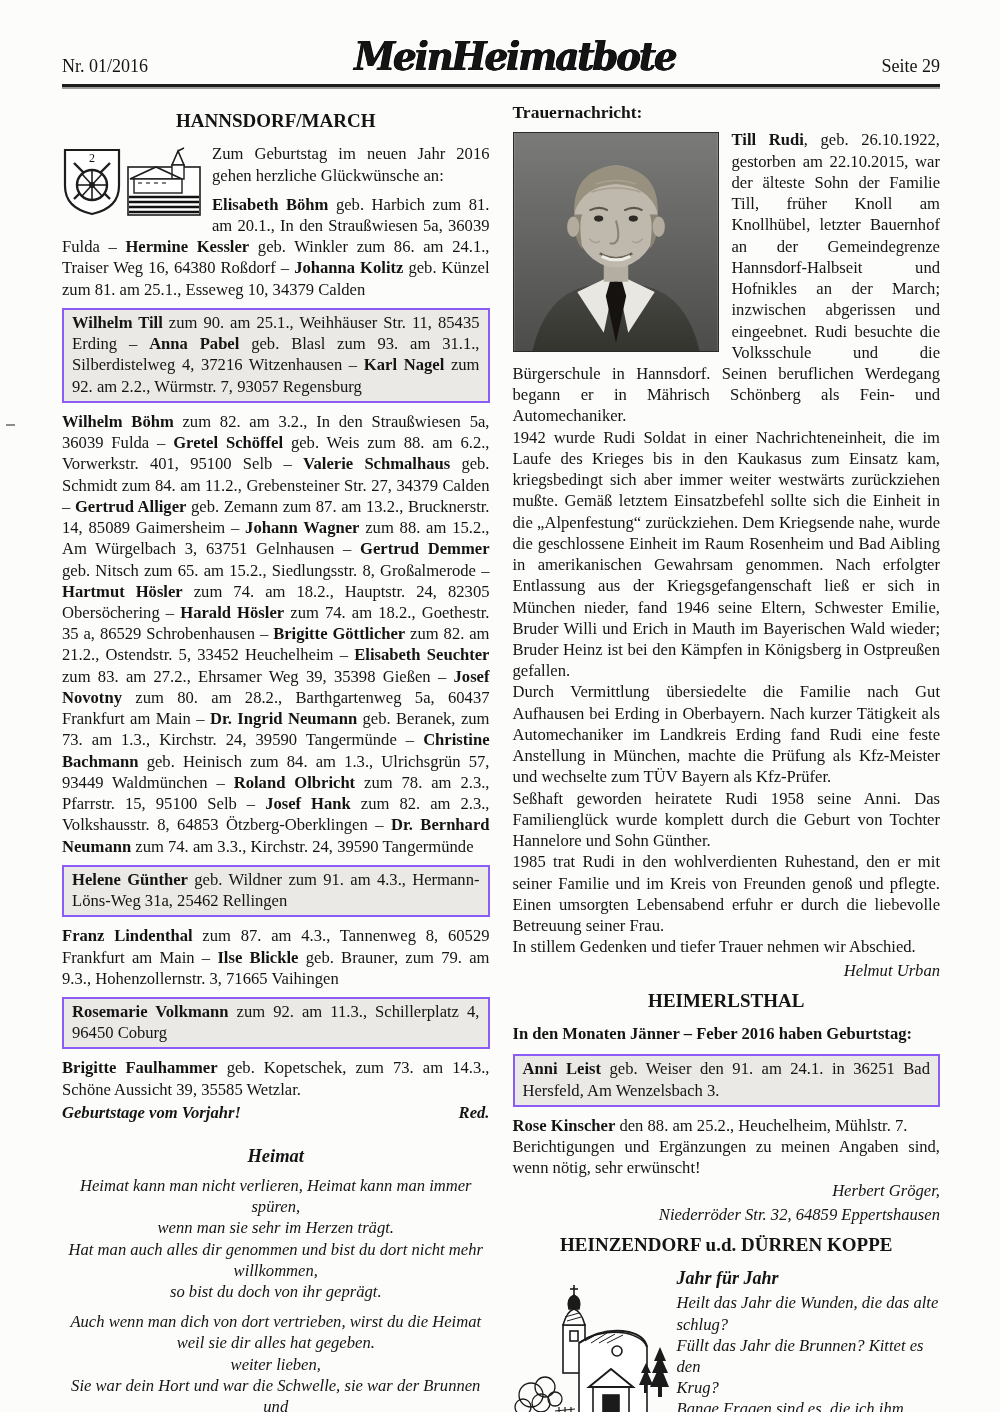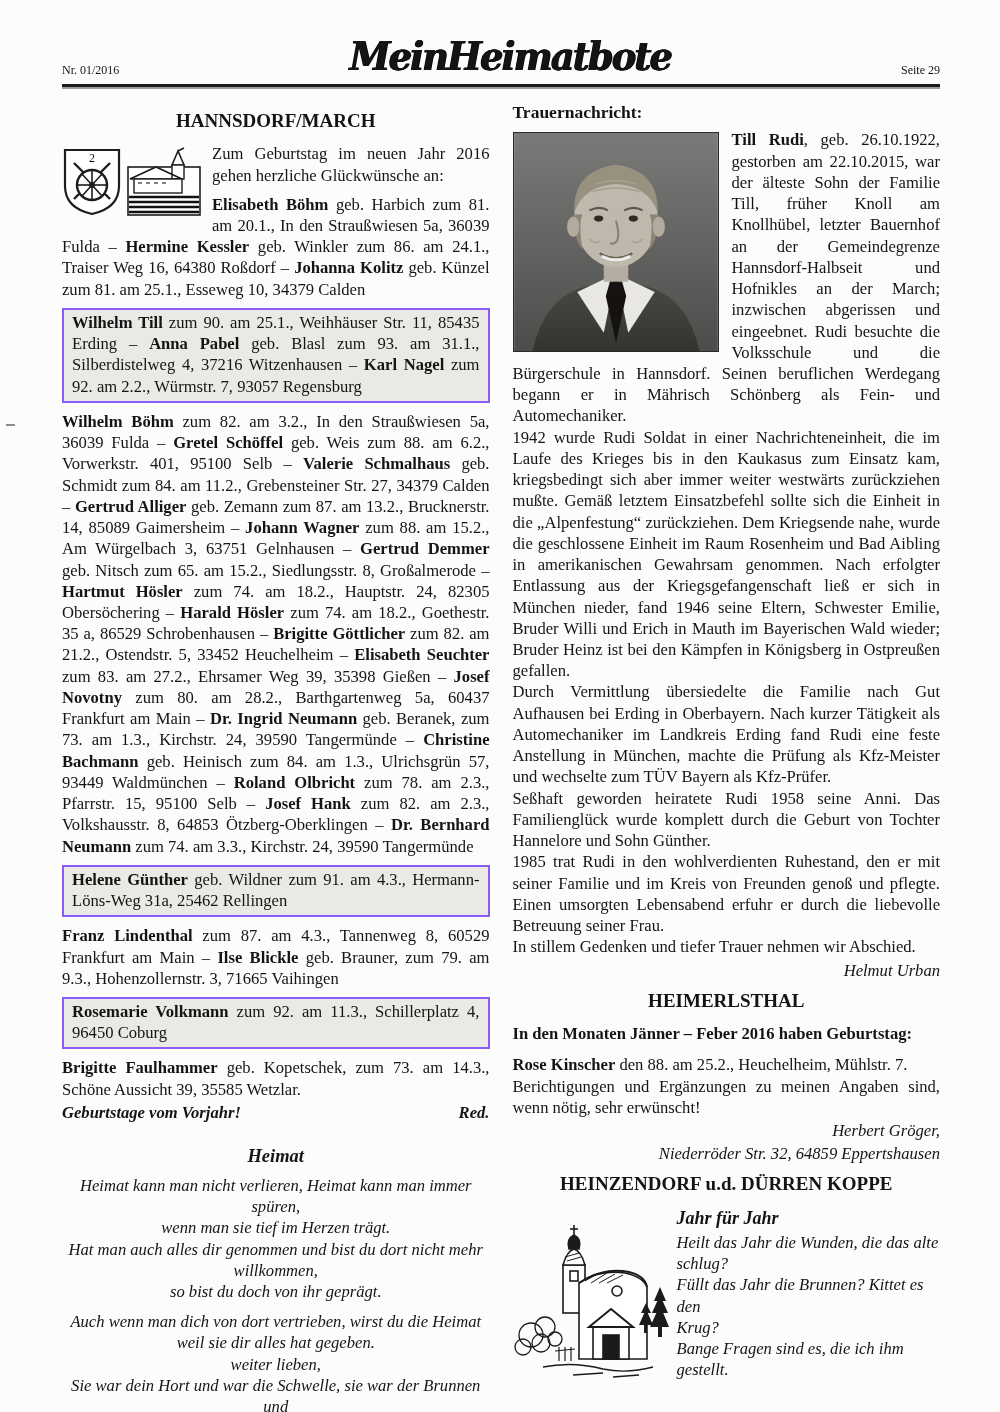--- a/index.html
+++ b/index.html
@@ -11,21 +11,21 @@
     color:#141414;
     font-family:"Liberation Serif","DejaVu Serif",serif;
     font-size:16.6px;
     line-height:1.28;
     overflow:hidden;
     box-sizing:border-box;
     padding:30px 60px 0 62px;
   }
   
   .hdr{display:flex;align-items:flex-end;justify-content:space-between;height:50px;}
-  .hdr .issue,.hdr .pageno{font-size:12px;padding-bottom:2px;}
+  .hdr .issue,.hdr .pageno{font-size:18px;padding-bottom:2px;}
   .masthead{
     font-family:"DejaVu Serif",serif;
     font-weight:bold;font-style:italic;
     font-size:37px;letter-spacing:-2px;
     transform:scaleY(1.08);
     text-shadow:0.7px 0 0 #000, -0.4px 0 0 #000;
     white-space:nowrap;
   }
   .hdr-rule{height:3px;background:#1c1c1c;border-bottom:2px solid #9a9a9a;margin-top:4px;}
   
@@ -134,21 +134,21 @@
 
       <div class="note-line">
         <span>Geburtstage vom Vorjahr!</span>
         <span>Red.</span>
       </div>
 
       <div class="poem centered">
         <div class="ptitle">Heimat</div>
         <div class="stanza">
             <div class="poem-line">Heimat kann man nicht verlieren, Heimat kann man immer spüren,</div>
-            <div class="poem-line">wenn man sie tief im Herzen trägt.</div>
+            <div class="poem-line">wenn man sie sehr im Herzen trägt.</div>
             <div class="poem-line">Hat man auch alles dir genommen und bist du dort nicht mehr</div>
             <div class="poem-line">willkommen,</div>
             <div class="poem-line">so bist du doch von ihr geprägt.</div>
           </div>
         <div class="stanza">
             <div class="poem-line">Auch wenn man dich von dort vertrieben, wirst du die Heimat</div>
             <div class="poem-line">weil sie dir alles hat gegeben.</div>
             <div class="poem-line">weiter lieben,</div>
             <div class="poem-line">Sie war dein Hort und war die Schwelle, sie war der Brunnen und</div>
             <div class="poem-line">die Quelle,</div>
@@ -208,20 +208,21 @@
         <p>1942 wurde Rudi Soldat in einer Nachrichteneinheit, die im Laufe des Krieges bis in den Kaukasus zum Einsatz kam, kriegsbedingt sich aber immer weiter westwärts zurückziehen mußte. Gemäß letztem Einsatzbefehl sollte sich die Einheit in die „Alpenfestung“ zurückziehen. Dem Kriegsende nahe, wurde die geschlossene Einheit im Raum Rosenheim und Bad Aibling in amerikanischen Gewahrsam genommen. Nach erfolgter Entlassung aus der Kriegsgefangenschaft ließ er sich in München nieder, fand 1946 seine Eltern, Schwester Emilie, Bruder Willi und Erich in Mauth im Bayerischen Wald wieder; Bruder Heinz ist bei den Kämpfen in Königsberg in Ostpreußen gefallen.</p>
         <p>Durch Vermittlung übersiedelte die Familie nach Gut Aufhausen bei Erding in Oberbayern. Nach kurzer Tätigkeit als Automechaniker im Landkreis Erding fand Rudi eine feste Anstellung in München, machte die Prüfung als Kfz-Meister und wechselte zum TÜV Bayern als Kfz-Prüfer.</p>
         <p>Seßhaft geworden heiratete Rudi 1958 seine Anni. Das Familienglück wurde komplett durch die Geburt von Tochter Hannelore und Sohn Günther.</p>
         <p>1985 trat Rudi in den wohlverdienten Ruhestand, den er mit seiner Familie und im Kreis von Freunden genoß und pflegte. Einen umsorgten Lebensabend erfuhr er durch die liebevolle Betreuung seiner Frau.</p>
         <p>In stillem Gedenken und tiefer Trauer nehmen wir Abschied.</p>
         <div class="sig">Helmut Urban</div>
       </div>
 
       <h2 class="sec heim-title">HEIMERLSTHAL</h2>
       <p class="bold-line">In den Monaten Jänner – Feber 2016 haben Geburtstag:</p>
+      <div class="entry-box"><b>Anni Leist</b><span> geb. Weiser den 91. am 24.1. in 36251 Bad Hersfeld, Am Wenzelsbach 3.</span></div>
       <p><b>Rose Kinscher</b><span> den 88. am 25.2., Heuchelheim, Mühlstr. 7.</span></p>
       <p>Berichtigungen und Ergänzungen zu meinen Angaben sind, wenn nötig, sehr erwünscht!</p>
       <div class="sig">Herbert Gröger,</div>
       <div class="sig">Niederröder Str. 32, 64859 Eppertshausen</div>
 
       <h2 class="sec heinz-title">HEINZENDORF u.d. DÜRREN KOPPE</h2>
 
       <div class="heinz-row">
 
         <svg class="church" viewBox="0 0 156 168" aria-hidden="true">

